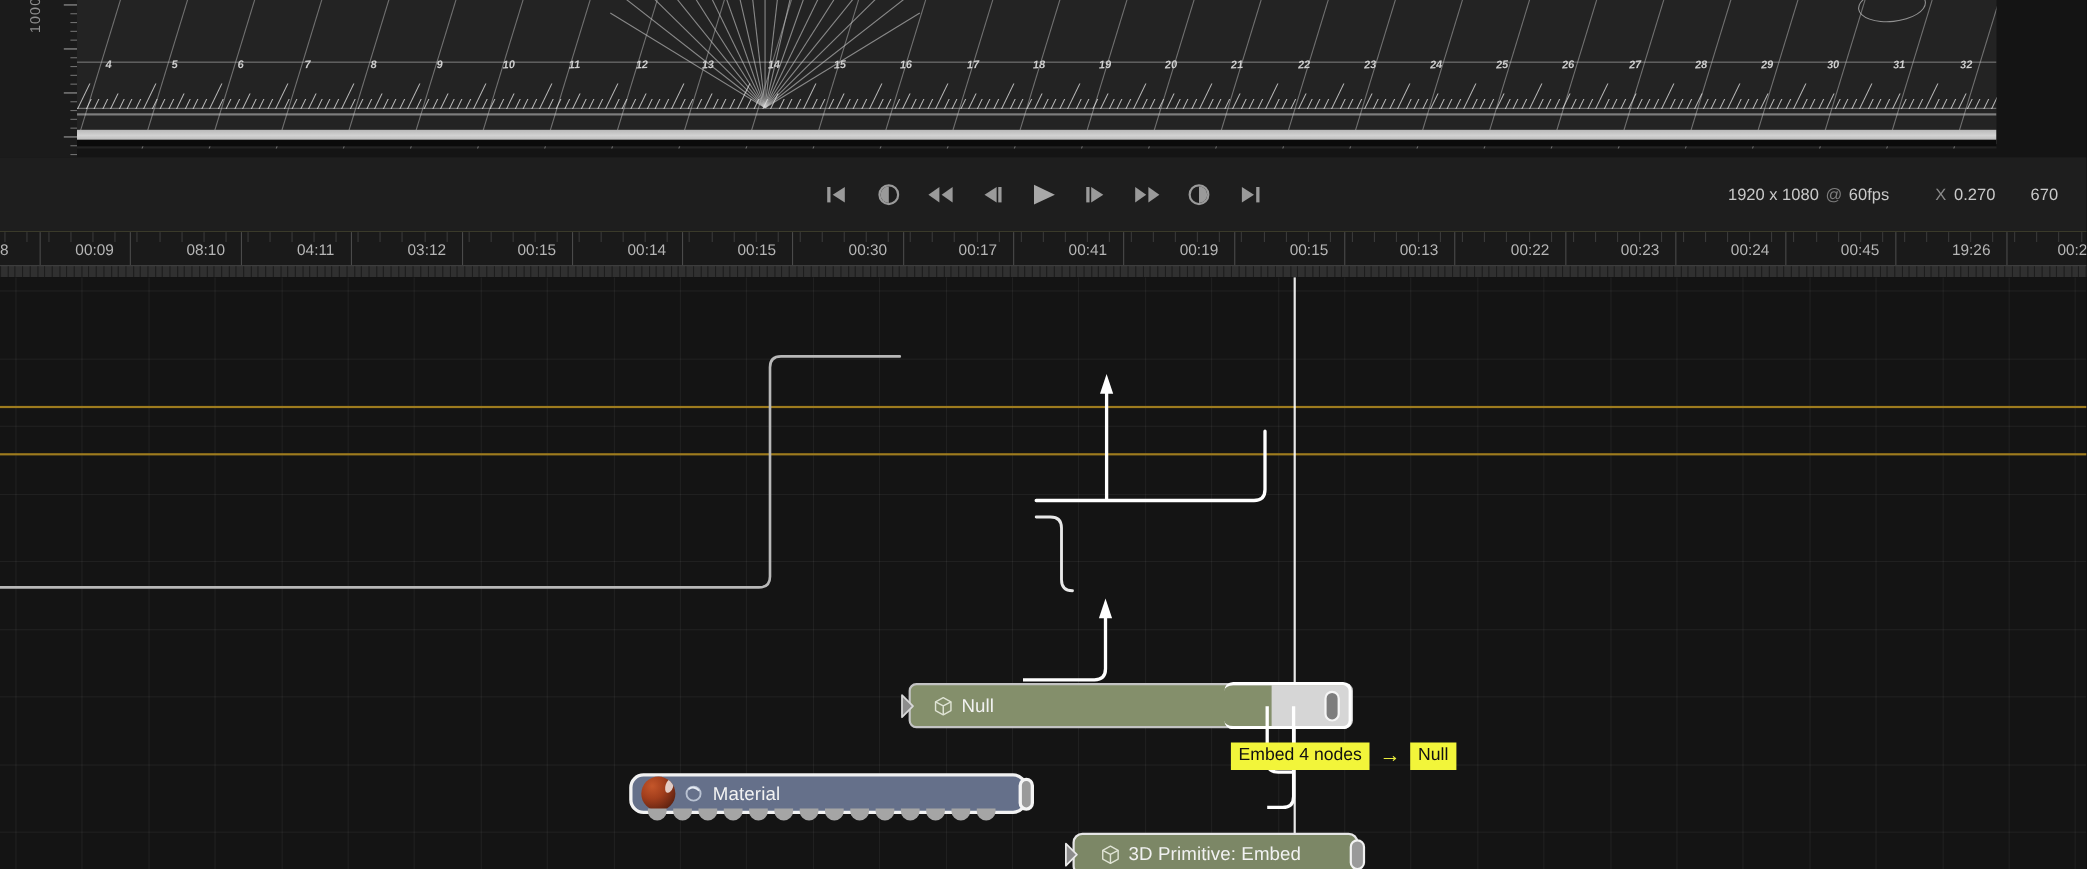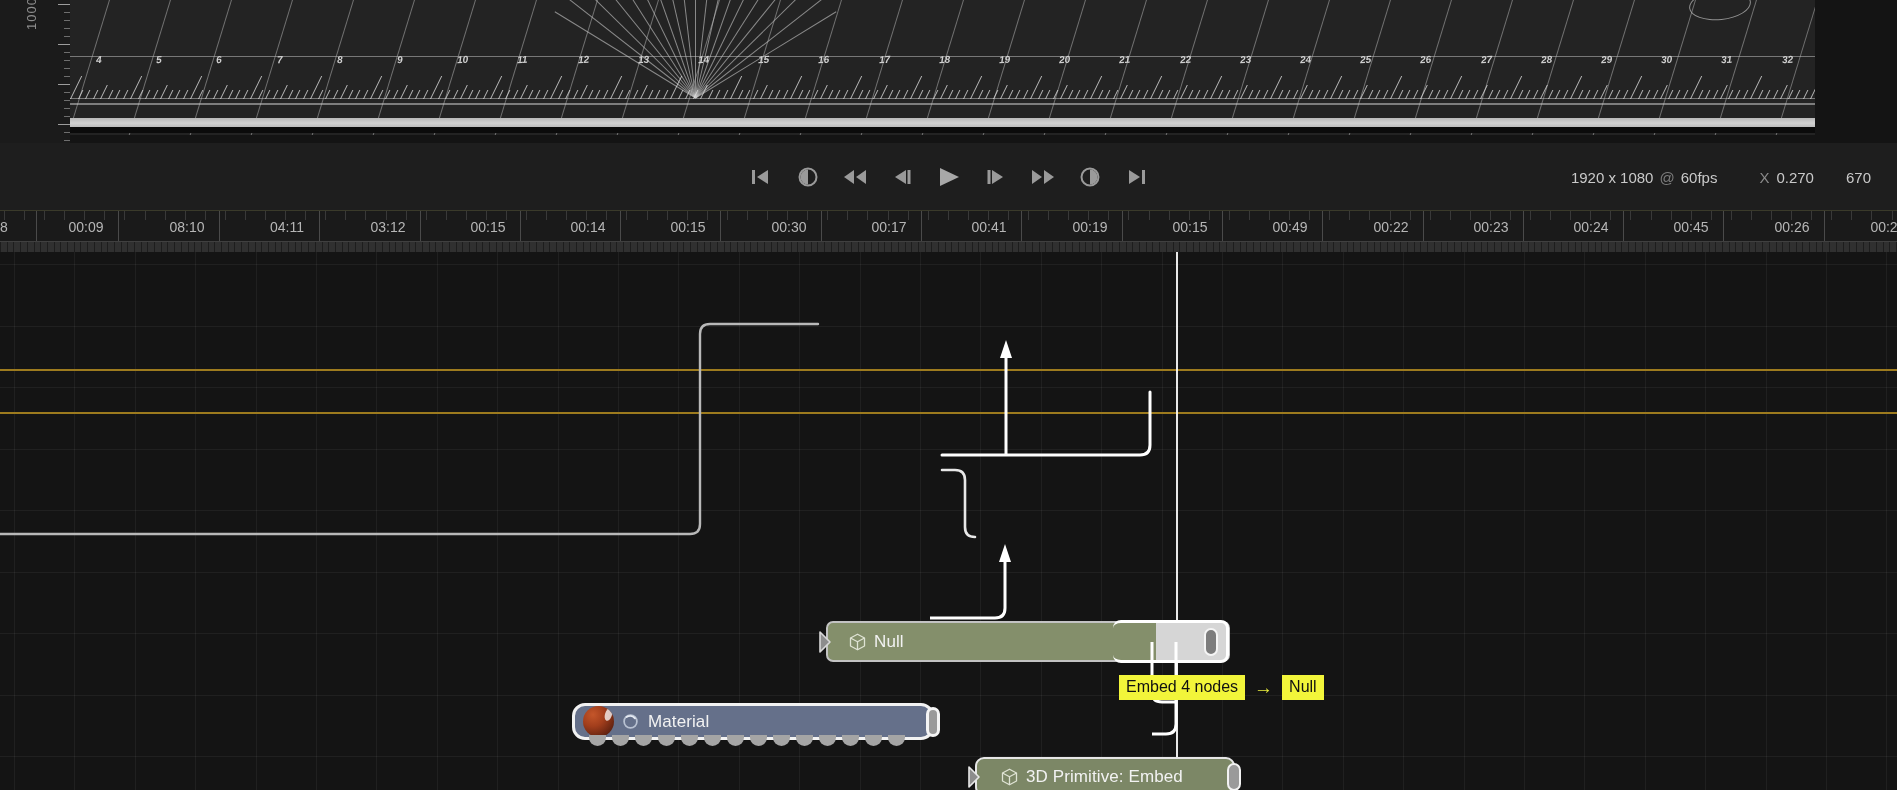--- a/index.html
+++ b/index.html
@@ -691,26 +691,26 @@
         <div class="tl-label" style="left: 287px;">04:11</div>
         <div class="tl-label" style="left: 388px;">03:12</div>
         <div class="tl-label" style="left: 488px;">00:15</div>
         <div class="tl-label" style="left: 588px;">00:14</div>
         <div class="tl-label" style="left: 688px;">00:15</div>
         <div class="tl-label" style="left: 789px;">00:30</div>
         <div class="tl-label" style="left: 889px;">00:17</div>
         <div class="tl-label" style="left: 989px;">00:41</div>
         <div class="tl-label" style="left: 1090px;">00:19</div>
         <div class="tl-label" style="left: 1190px;">00:15</div>
-        <div class="tl-label" style="left: 1290px;">00:49</div>
+        <div class="tl-label" style="left: 1290px;">00:13</div>
         <div class="tl-label" style="left: 1391px;">00:22</div>
         <div class="tl-label" style="left: 1491px;">00:23</div>
         <div class="tl-label" style="left: 1591px;">00:24</div>
         <div class="tl-label" style="left: 1691px;">00:45</div>
-        <div class="tl-label" style="left: 1792px;">00:26</div>
+        <div class="tl-label" style="left: 1792px;">19:26</div>
         <div class="tl-label" style="left: 1884px;">00:2</div>
         <div class="tl-major" style="left: 36px;"></div>
         <div class="tl-major" style="left: 118px;"></div>
         <div class="tl-major" style="left: 219px;"></div>
         <div class="tl-major" style="left: 319px;"></div>
         <div class="tl-major" style="left: 420px;"></div>
         <div class="tl-major" style="left: 520px;"></div>
         <div class="tl-major" style="left: 620px;"></div>
         <div class="tl-major" style="left: 720px;"></div>
         <div class="tl-major" style="left: 821px;"></div>

